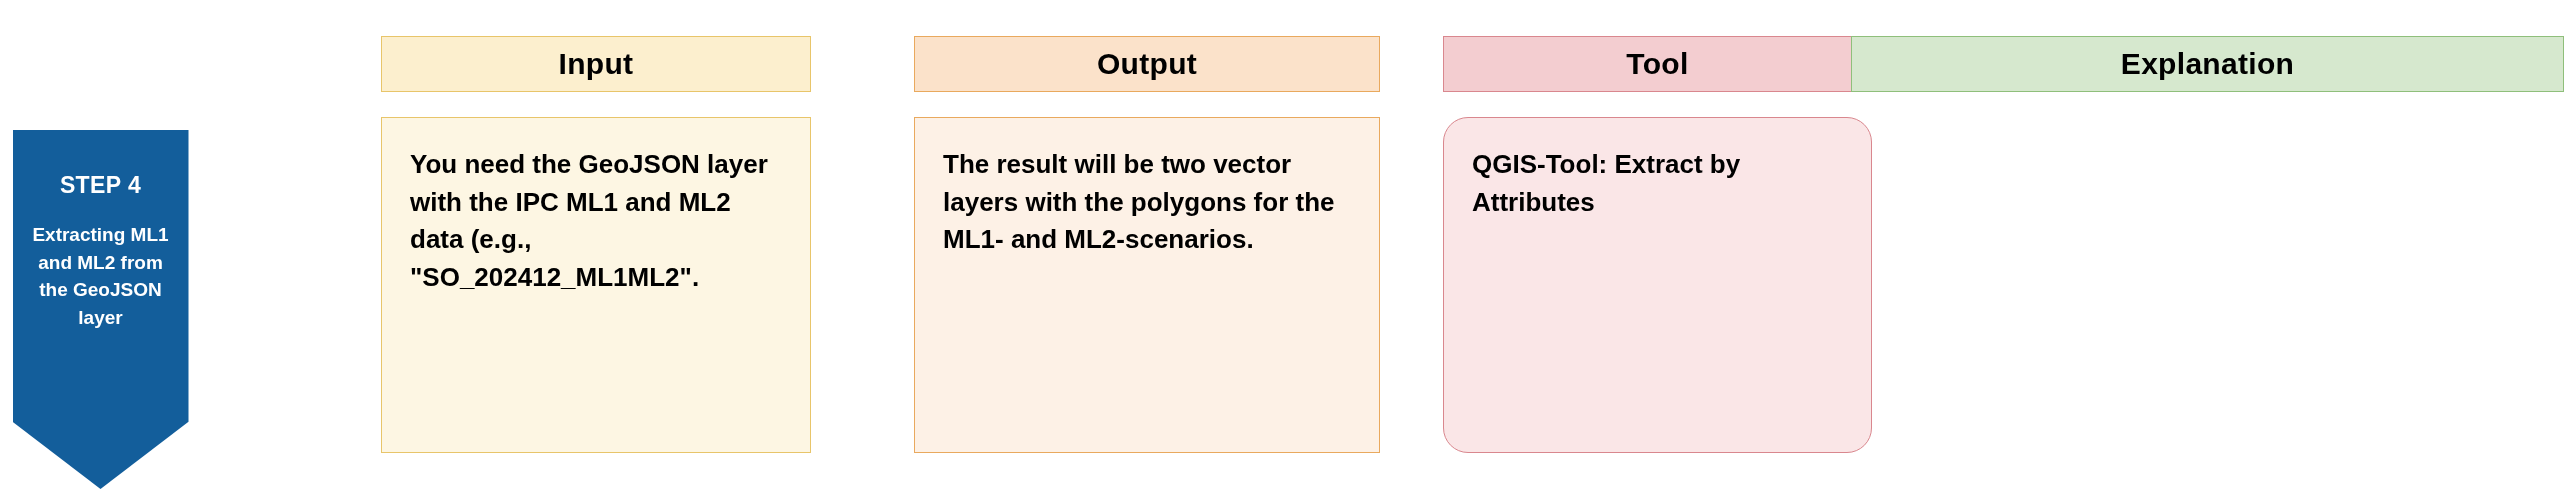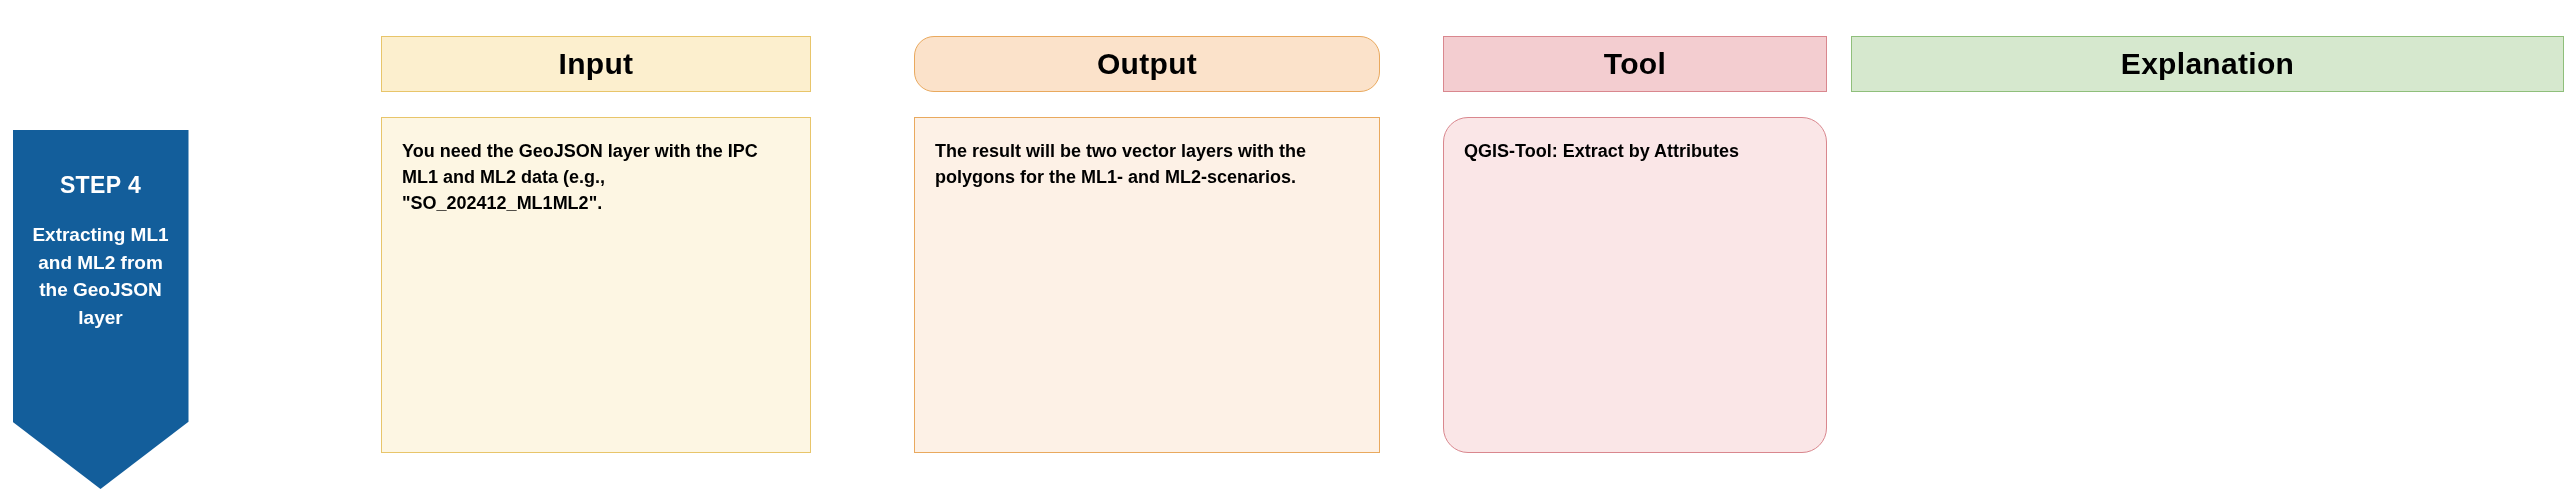--- a/index.html
+++ b/index.html
@@ -86,40 +86,40 @@
     position: absolute;
     top: 117px;
     left: 0;
     right: 0;
     height: 336px;
     border: 1.8px solid #cccccc;
     box-sizing: border-box;
     padding: 20px 20px 16px 20px;
   }
   .col-body-text {
-    font-size: 18px;
+    font-size: 26px;
     font-weight: bold;
     color: #000000;
     line-height: 1.45;
-    margin: 0;
+    margin: 8px;
     white-space: pre-line;
   }
 
   
   .col-input { left: 381px; width: 430px; }
   .col-input .col-header { background: #FCEFCE; border-color: #E8C56A; }
   .col-input .col-body   { background: #FDF6E3; border-color: #E8C56A; }
 
   
   .col-output { left: 914px; width: 466px; }
-  .col-output .col-header { background: #FBE2CA; border-color: #E9A95E; border-radius: 20px; }
+  .col-output .col-header { background: #FBE2CA; border-color: #E9A95E; }
   .col-output .col-body   { background: #FDF1E6; border-color: #E9A95E; }
 
   
-  .col-tool { left: 1443px; width: 384px; }
+  .col-tool { left: 1443px; width: 384px; padding-left: 45px; }
   .col-tool .col-header { background: #F3CDD0; border-color: #D9878E; }
   .col-tool .col-body   { background: #FAE6E7; border-color: #D9878E; border-radius: 25px; }
 
   
   .col-explanation { left: 1851px; width: 713px; }
   .col-explanation .col-header { background: #D6E8CE; border-color: #8FBF7B; }
   .col-explanation .col-body   { background: #EAF2E6; border-color: #8FBF7B; }
 </style>
 </head>
 <body>

